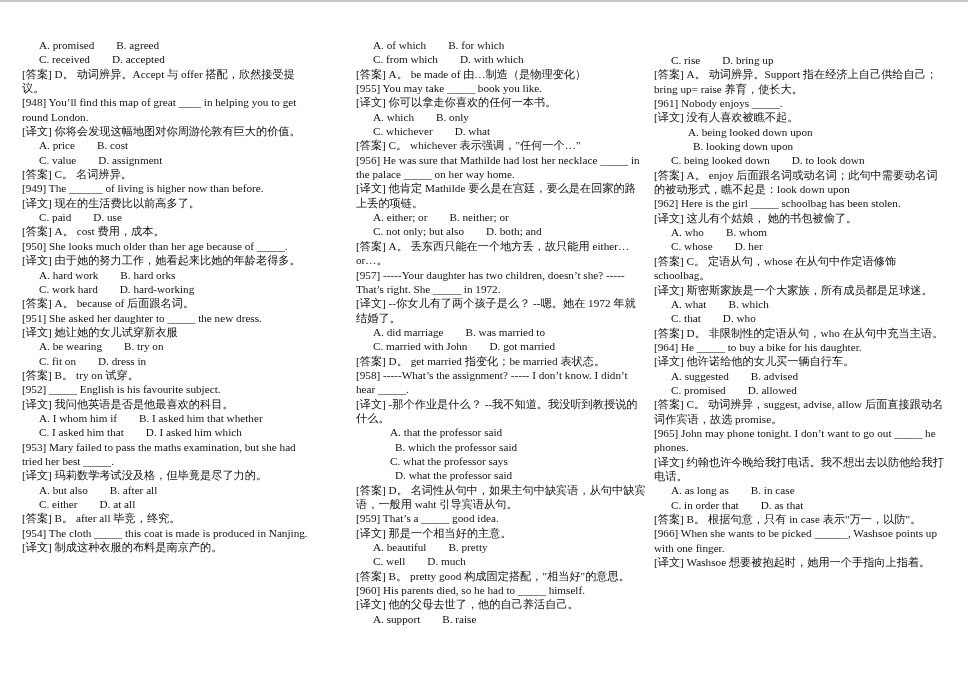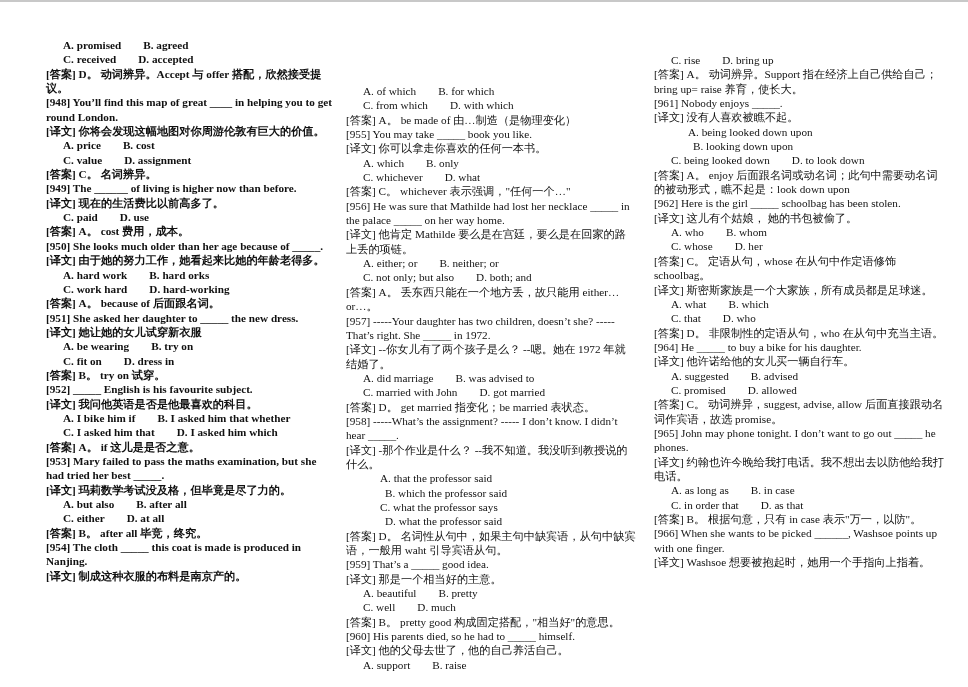--- a/index.html
+++ b/index.html
@@ -14,22 +14,22 @@
     position: absolute; left: 0; top: 0; width: 968px; height: 2px;
     background: #c8c8c8;
   }
   .page {
     position: absolute; left: 0; top: 38px; width: 968px; height: 640px;
   }
   .col {
     position: absolute; top: 0; width: 290px;
     font-size: 11.2px; line-height: 14.35px;
   }
-  .col-1 { left: 46px; font-weight: bold; }
-  .col-2 { left: 346px; margin-top: 46px; }
+  .col-1 { left: 22px; }
+  .col-2 { left: 356px; }
   .col-3 { left: 654px; margin-top: 15px; }
   .opt-row { display: block; padding-left: 17px; white-space: nowrap; }
   .opt { display: inline-block; }
   .opt + .opt { margin-left: 22px; }
   .wrap-opt { display: block; padding-left: 0; text-indent: 17px; }
   .wrap-opt .opt + .opt { margin-left: 22px; text-align: right; }
   .q-text, .trans, .ans { display: block; }
 </style>
 </head>
 <body>
@@ -55,23 +55,22 @@
       <div class="opt-row"><span class="opt">A. hard work</span><span class="opt">B. hard orks</span></div>
       <div class="opt-row"><span class="opt">C. work hard</span><span class="opt">D. hard-working</span></div>
       <div class="ans">[答案] A。 because of 后面跟名词。</div>
       <div class="q-text">[951] She asked her daughter to _____ the new dress.</div>
       <div class="trans">[译文] 她让她的女儿试穿新衣服</div>
       <div class="opt-row"><span class="opt">A. be wearing</span><span class="opt">B. try on</span></div>
       <div class="opt-row"><span class="opt">C. fit on</span><span class="opt">D. dress in</span></div>
       <div class="ans">[答案] B。 try on 试穿。</div>
       <div class="q-text">[952] _____ English is his favourite subject.</div>
       <div class="trans">[译文] 我问他英语是否是他最喜欢的科目。</div>
-      <div class="opt-row"><span class="opt">A. I bike him if</span><span class="opt">B. I asked him that whether</span></div>
+      <div class="opt-row"><span class="opt">A. I whom him if</span><span class="opt">B. I asked him that whether</span></div>
       <div class="opt-row"><span class="opt">C. I asked him that</span><span class="opt">D. I asked him which</span></div>
-      <div class="ans">[答案] A。 if 这儿是是否之意。</div>
       <div class="q-text">[953] Mary failed to pass the maths examination, but she had tried her best _____.</div>
       <div class="trans">[译文] 玛莉数学考试没及格，但毕竟是尽了力的。</div>
       <div class="opt-row"><span class="opt">A. but also</span><span class="opt">B. after all</span></div>
       <div class="opt-row"><span class="opt">C. either</span><span class="opt">D. at all</span></div>
       <div class="ans">[答案] B。 after all 毕竞，终究。</div>
       <div class="q-text">[954] The cloth _____ this coat is made is produced in Nanjing.</div>
       <div class="trans">[译文] 制成这种衣服的布料是南京产的。</div>
     </div>
   <div class="col col-2">
       <div class="opt-row"><span class="opt">A. of which</span><span class="opt">B. for which</span></div>
@@ -82,21 +81,21 @@
       <div class="opt-row"><span class="opt">A. which</span><span class="opt">B. only</span></div>
       <div class="opt-row"><span class="opt">C. whichever</span><span class="opt">D. what</span></div>
       <div class="ans">[答案] C。 whichever 表示强调，"任何一个…"</div>
       <div class="q-text">[956] He was sure that Mathilde had lost her necklace _____ in the palace _____ on her way home.</div>
       <div class="trans">[译文] 他肯定 Mathilde 要么是在宫廷，要么是在回家的路上丢的项链。</div>
       <div class="opt-row"><span class="opt">A. either; or</span><span class="opt">B. neither; or</span></div>
       <div class="opt-row"><span class="opt">C. not only; but also</span><span class="opt">D. both; and</span></div>
       <div class="ans">[答案] A。 丢东西只能在一个地方丢，故只能用 either…or…。</div>
       <div class="q-text">[957] -----Your daughter has two children, doesn’t she? -----That’s right. She _____ in 1972.</div>
       <div class="trans">[译文] --你女儿有了两个孩子是么？ --嗯。她在 1972 年就结婚了。</div>
-      <div class="opt-row"><span class="opt">A. did marriage</span><span class="opt">B. was advised to</span></div>
+      <div class="opt-row"><span class="opt">A. did marriage</span><span class="opt">B. was married to</span></div>
       <div class="opt-row"><span class="opt">C. married with John</span><span class="opt">D. got married</span></div>
       <div class="ans">[答案] D。 get married 指变化；be married 表状态。</div>
       <div class="q-text">[958] -----What’s the assignment? ----- I don’t know. I didn’t hear _____.</div>
       <div class="trans">[译文] -那个作业是什么？ --我不知道。我没听到教授说的什么。</div>
       <div class="wrap-opt"><span class="opt">A. that the professor said</span> <span class="opt">B. which the professor said</span></div>
       <div class="wrap-opt"><span class="opt">C. what the professor says</span> <span class="opt">D. what the professor said</span></div>
       <div class="ans">[答案] D。 名词性从句中，如果主句中缺宾语，从句中缺宾语，一般用 waht 引导宾语从句。</div>
       <div class="q-text">[959] That’s a _____ good idea.</div>
       <div class="trans">[译文] 那是一个相当好的主意。</div>
       <div class="opt-row"><span class="opt">A. beautiful</span><span class="opt">B. pretty</span></div>

